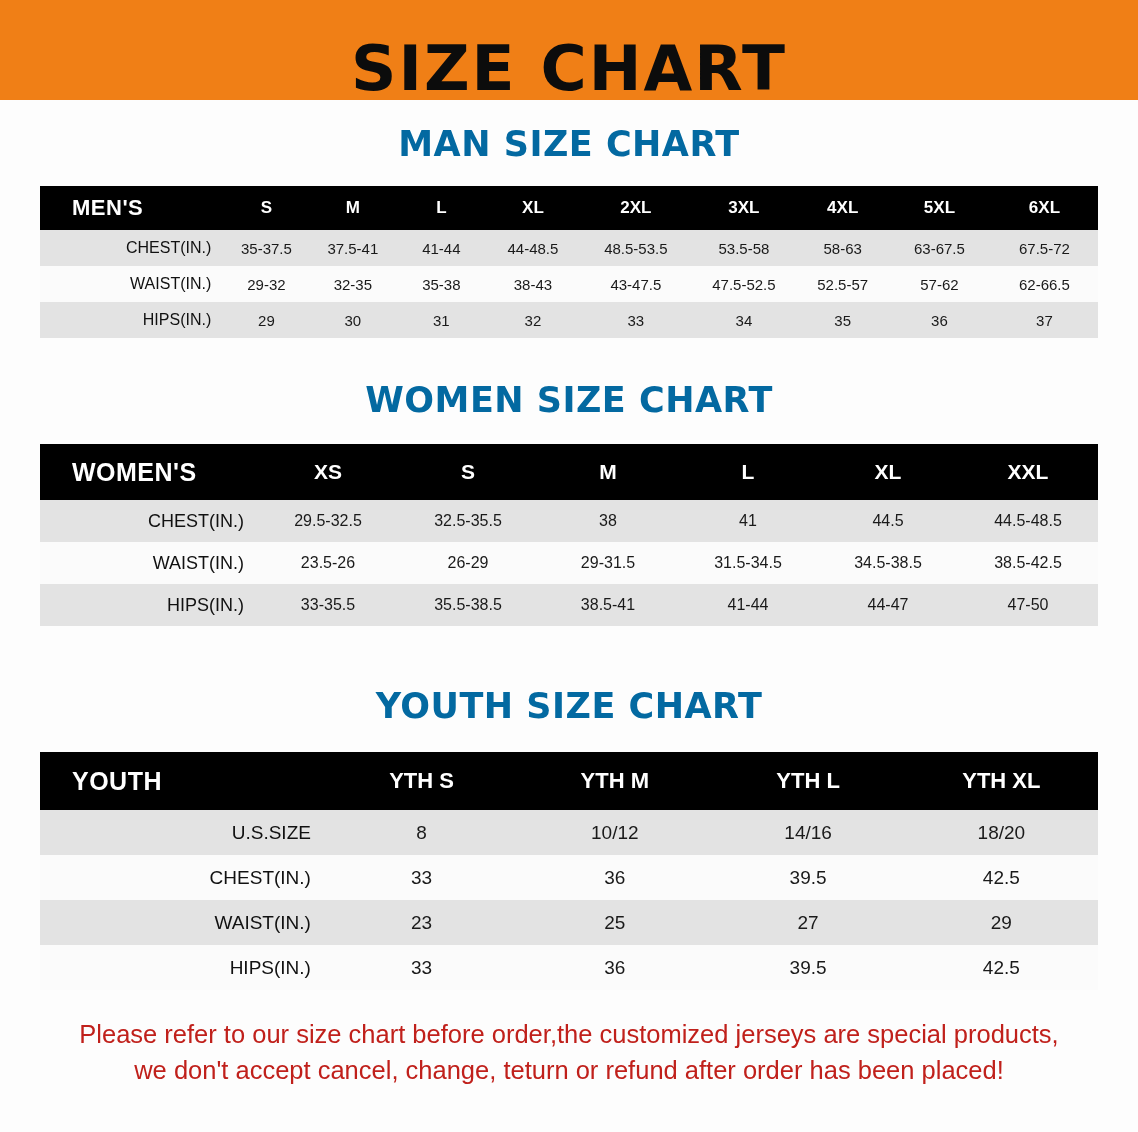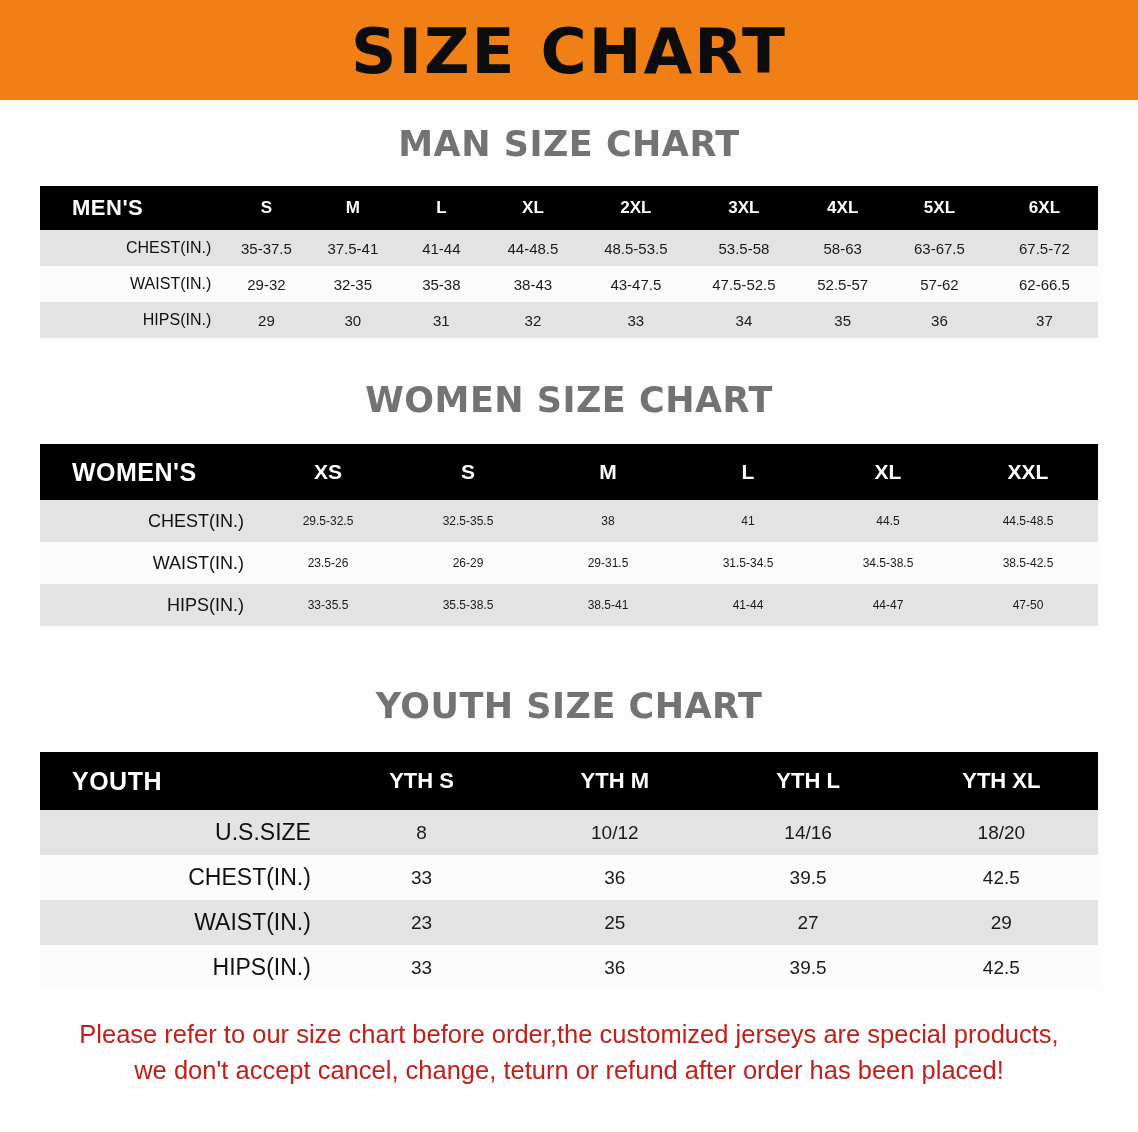--- a/index.html
+++ b/index.html
@@ -15,39 +15,39 @@
     background: #fdfdfd;
     position: relative;
     overflow: hidden;
   }
   
   .banner {
     width: 100%;
     height: 100px;
     background: #f07f16;
     display: flex;
-    align-items: center;
+    align-items: flex-end;
     justify-content: center;
   }
   .banner-title {
     font-family: "DejaVu Sans", sans-serif;
     font-weight: bold;
     font-size: 63px;
     letter-spacing: 2px;
     color: #0c0c0c;
     line-height: 1;
     margin-top: 2px;
   }
   
   .section-heading {
     text-align: center;
     font-family: "DejaVu Sans", sans-serif;
     font-weight: bold;
     font-size: 35px;
-    color: #737373;
+    color: #0369a1;
     letter-spacing: 0.5px;
   }
   .h-man { margin-top: 24px; margin-bottom: 22px; }
   .h-women { margin-top: 42px; margin-bottom: 24px; }
   .h-youth { margin-top: 60px; margin-bottom: 26px; }
 
   
   table {
     border-collapse: collapse;
     margin: 0 auto;
@@ -85,28 +85,28 @@
 
   
   #men-table thead th { height: 44px; font-size: 17px; }
   #men-table thead th.row-label { font-size: 22px; }
   #men-table td { height: 36px; font-size: 15px; }
   #men-table td.row-label { font-size: 16px; }
 
   
   #women-table thead th { height: 56px; font-size: 21px; margin-top: 8px; }
   #women-table thead th.row-label { font-size: 25px; }
-  #women-table td { height: 42px; font-size: 12px; }
+  #women-table td { height: 42px; font-size: 16px; }
   #women-table td.row-label { font-size: 18px; }
 
   
   #youth-table thead th { height: 58px; font-size: 22px; }
   #youth-table thead th.row-label { font-size: 25px; }
   #youth-table td { height: 45px; font-size: 19px; }
-  #youth-table td.row-label { font-size: 23px; }
+  #youth-table td.row-label { font-size: 19px; }
 
   
   .note {
     margin: 26px 40px 8px 40px;
     color: #c0201b;
     font-family: "Liberation Sans", sans-serif;
     font-size: 25.5px;
     line-height: 1.42;
     text-align: center;
   }

